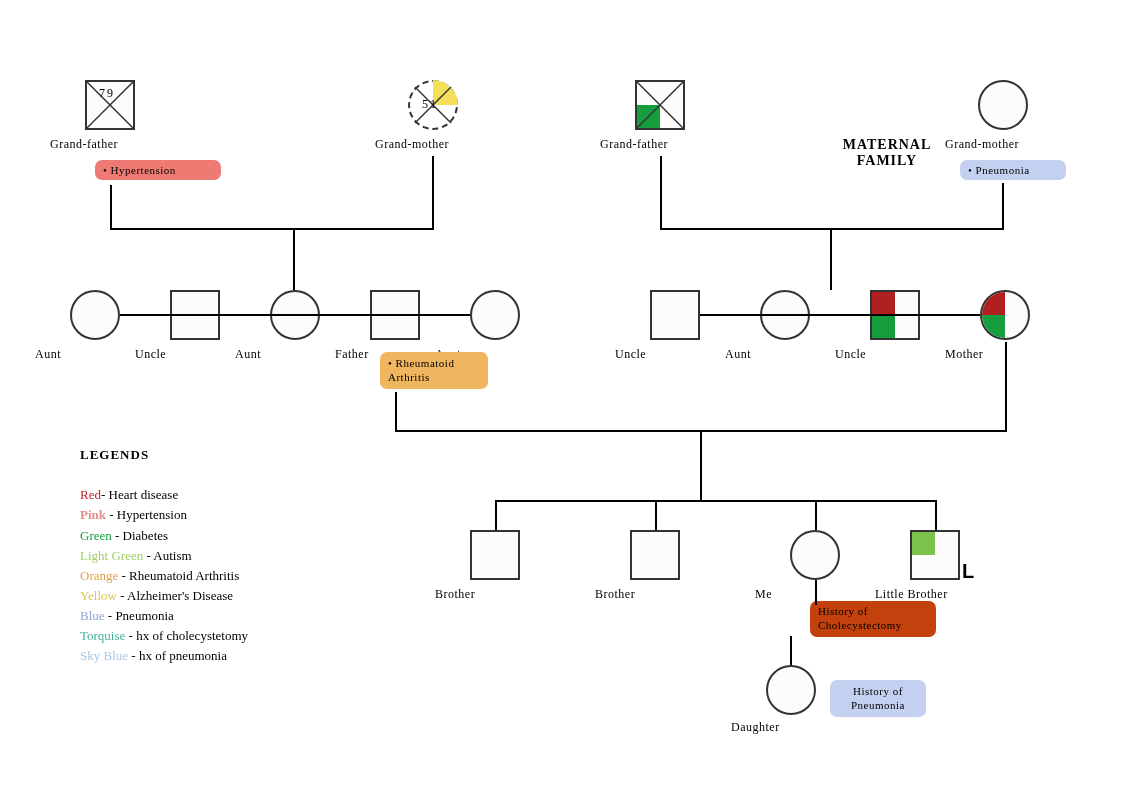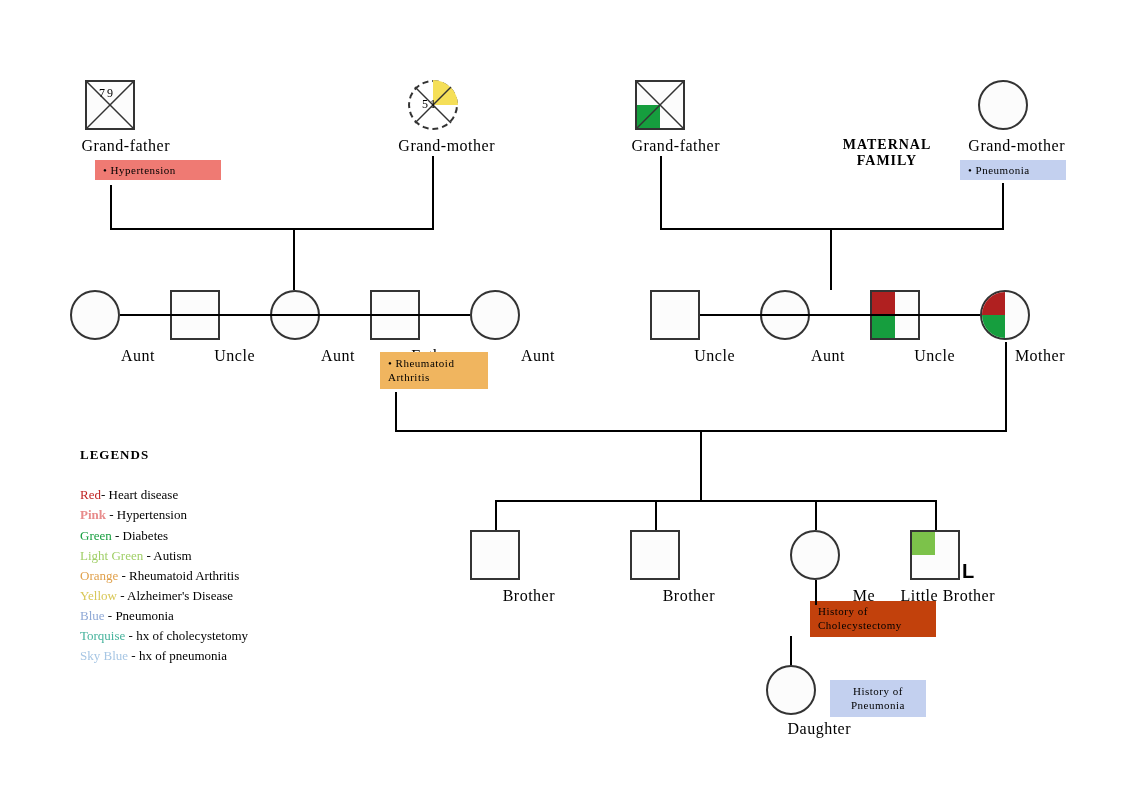--- a/index.html
+++ b/index.html
@@ -1,22 +1,22 @@
 <!DOCTYPE html>
 <html><head>
 <meta charset="utf-8">
 <style>
   html, body { margin: 0; padding: 0; background: #fff; font-family: Georgia, 'Times New Roman', serif; font-size: 13px; color: #000; }
   .canvas { position: relative; width: 1122px; height: 794px; }
   .node { position: absolute; }
   .sq { width: 50px; height: 50px; border: 2px solid #333; background: #fcfcfc; box-sizing: border-box; position: relative; }
   .ci { width: 50px; height: 50px; border: 2px solid #333; border-radius: 50%; background: #fcfcfc; box-sizing: border-box; position: relative; }
-  .label { position: absolute; width: 120px; text-align: right; font-size: 16px; letter-spacing: 0.5px; }
+  .label { position: absolute; width: 120px; text-align: left; font-size: 12px; letter-spacing: 0.5px; }
   .sect { position: absolute; font-weight: bold; font-size: 14px; letter-spacing: 1px; text-align: center; }
-  .notebox { position: absolute; font-size: 11px; padding: 4px 8px; letter-spacing: 0.5px; }
+  .notebox { position: absolute; font-size: 11px; padding: 4px 8px; letter-spacing: 0.5px; border-radius: 7px; }
   .age { position: absolute; font-size: 12px; letter-spacing: 2px; }
   .legend { position: absolute; left: 80px; top: 445px; font-size: 13px; line-height: 1.55; }
   .legend b { font-size: 13px; letter-spacing: 1px; }
   .line { position: absolute; background: #000; }
 </style>
 </head>
 <body>
 
 <div class="canvas">
 

